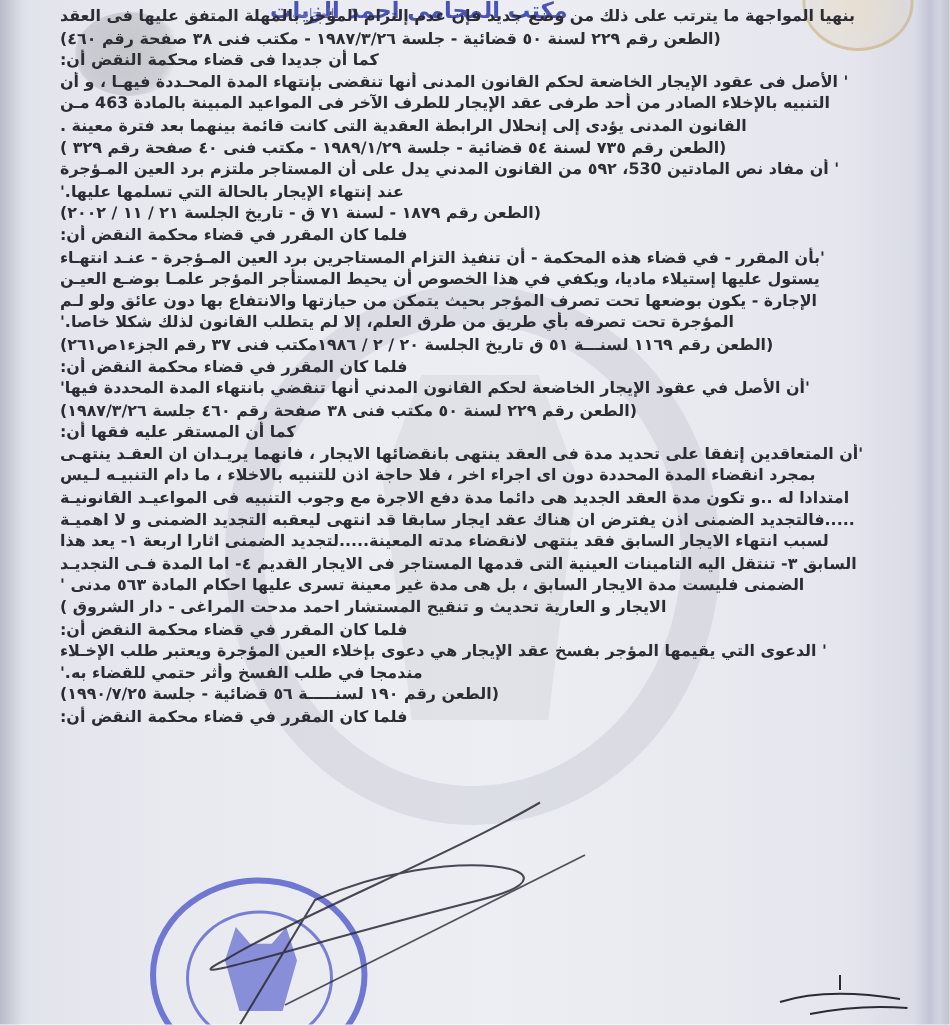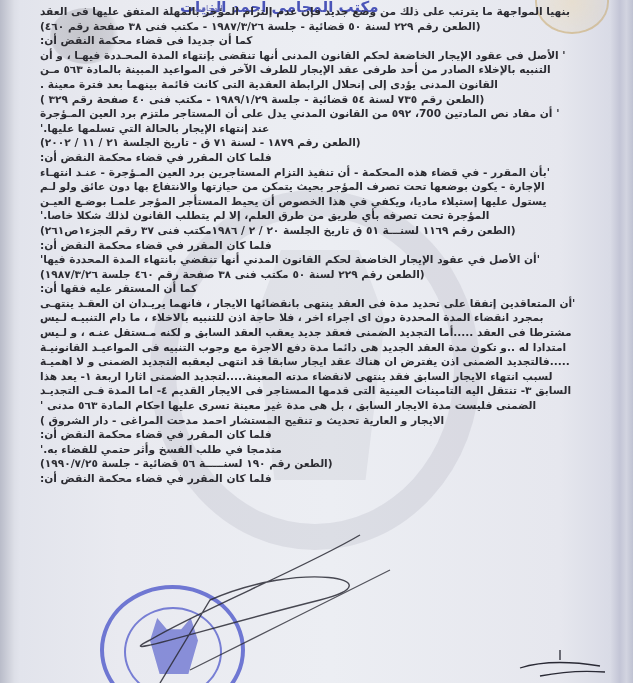--- a/index.html
+++ b/index.html
@@ -70,46 +70,46 @@
 
 <div class="header-name">مكتب المحامى احمد الزيات</div>
 <div class="header-role">المحامى</div>
 
 <div class="page">
   <div style="height:2px"></div>
   <div class="line">بنهيا المواجهة ما يترتب على ذلك من وضع جديد فإن عدم إلتزام المؤجر بالمهلة المتفق عليها فى العقد</div>
   <div class="line">(الطعن رقم ٢٢٩ لسنة ٥٠ قضائية - جلسة ١٩٨٧/٣/٢٦ - مكتب فنى ٣٨ صفحة رقم ٤٦٠)</div>
   <div class="line">كما أن جديدا فى قضاء محكمة النقض أن:</div>
   <div class="line">' الأصل فى عقود الإيجار الخاضعة لحكم القانون المدنى أنها تنقضى بإنتهاء المدة المحـددة فيهـا ، و أن</div>
-  <div class="line">التنبيه بالإخلاء الصادر من أحد طرفى عقد الإيجار للطرف الآخر فى المواعيد المبينة بالمادة ٥٦٣ مـن</div>
+  <div class="line">التنبيه بالإخلاء الصادر من أحد طرفى عقد الإيجار للطرف الآخر فى المواعيد المبينة بالمادة 463 مـن</div>
   <div class="line">القانون المدنى يؤدى إلى إنحلال الرابطة العقدية التى كانت قائمة بينهما بعد فترة معينة .</div>
   <div class="line">(الطعن رقم ٧٣٥ لسنة ٥٤ قضائية - جلسة ١٩٨٩/١/٢٩ - مكتب فنى ٤٠ صفحة رقم ٣٢٩ )</div>
-  <div class="line">' أن مفاد نص المادتين 700، ٥٩٢ من القانون المدني يدل على أن المستاجر ملتزم برد العين المـؤجرة</div>
+  <div class="line">' أن مفاد نص المادتين 530، ٥٩٢ من القانون المدني يدل على أن المستاجر ملتزم برد العين المـؤجرة</div>
   <div class="line">عند إنتهاء الإيجار بالحالة التي تسلمها عليها.'</div>
   <div class="line">(الطعن رقم ١٨٧٩ - لسنة ٧١ ق - تاريخ الجلسة ٢١ / ١١ / ٢٠٠٢)</div>
   <div class="line">فلما كان المقرر في قضاء محكمة النقض أن:</div>
   <div class="line">'بأن المقرر - في قضاء هذه المحكمة - أن تنفيذ التزام المستاجرين برد العين المـؤجرة - عنـد انتهـاء</div>
+  <div class="line">يستول عليها إستيلاء ماديا، ويكفي في هذا الخصوص أن يحيط المستأجر المؤجر علمـا بوضـع العيـن</div>
   <div class="line">الإجارة - يكون بوضعها تحت تصرف المؤجر بحيث يتمكن من حيازتها والانتفاع بها دون عائق ولو لـم</div>
-  <div class="line">يستول عليها إستيلاء ماديا، ويكفي في هذا الخصوص أن يحيط المستأجر المؤجر علمـا بوضـع العيـن</div>
   <div class="line">المؤجرة تحت تصرفه بأي طريق من طرق العلم، إلا لم يتطلب القانون لذلك شكلا خاصا.'</div>
   <div class="line">(الطعن رقم ١١٦٩ لسنـــة ٥١ ق تاريخ الجلسة ٢٠ / ٢ / ١٩٨٦مكتب فنى ٣٧ رقم الجزء١ص٢٦١)</div>
   <div class="line">فلما كان المقرر في قضاء محكمة النقض أن:</div>
   <div class="line">'أن الأصل في عقود الإيجار الخاضعة لحكم القانون المدني أنها تنقضي بانتهاء المدة المحددة فيها'</div>
   <div class="line">(الطعن رقم ٢٢٩ لسنة ٥٠ مكتب فنى ٣٨ صفحة رقم ٤٦٠ جلسة ١٩٨٧/٣/٢٦)</div>
   <div class="line">كما أن المستقر عليه فقها أن:</div>
   <div class="line">'أن المتعاقدين إتفقا على تحديد مدة فى العقد ينتهى بانقضائها الايجار ، فانهما يريـدان ان العقـد ينتهـى</div>
   <div class="line">بمجرد انقضاء المدة المحددة دون اى اجراء اخر ، فلا حاجة اذن للتنبيه بالاخلاء ، ما دام التنبيـه لـيس</div>
-  <div class="line">مشترطا فى العقد .....أما التجديد الضمنى فعقد جديد يعقب العقد السابق و لكنه مـستقل عنـه ، و لـيس</div>
   <div class="line">امتدادا له ..و تكون مدة العقد الجديد هى دائما مدة دفع الاجرة مع وجوب التنبيه فى المواعيـد القانونيـة</div>
   <div class="line">.....فالتجديد الضمنى اذن يفترض ان هناك عقد ايجار سابقا قد انتهى ليعقبه التجديد الضمنى و لا اهميـة</div>
   <div class="line">لسبب انتهاء الايجار السابق   فقد ينتهى لانقضاء مدته المعينة.....لتجديد الضمنى اثارا اربعة ١- يعد هذا</div>
   <div class="line">السابق ٣- تنتقل اليه التامينات العينية التى قدمها المستاجر فى الايجار القديم ٤- اما المدة فـى التجديـد</div>
   <div class="line">الضمنى فليست مدة الايجار السابق ، بل هى مدة غير معينة تسرى عليها احكام المادة ٥٦٣ مدنى '</div>
   <div class="line">الايجار و العارية تحديث و تنقيح المستشار احمد مدحت المراغى - دار الشروق )</div>
   <div class="line">فلما كان المقرر في قضاء محكمة النقض أن:</div>
+  <div class="line">' الدعوى التي يقيمها المؤجر بفسخ عقد الإيجار هي دعوى بإخلاء العين المؤجرة ويعتبر طلب الإخـلاء</div>
   <div class="line">مندمجا في طلب الفسخ وأثر حتمي للقضاء به.'</div>
   <div class="line">(الطعن رقم ١٩٠ لسنـــــة ٥٦ قضائية - جلسة ١٩٩٠/٧/٢٥)</div>
   <div class="line">فلما كان المقرر في قضاء محكمة النقض أن:</div>
 </div>
 
 <div class="stamp-blue"></div>
 <div class="stamp-blue-inner"></div>
 <div class="stamp-eagle"></div>
 
 <svg class="sign" width="633" height="683">

